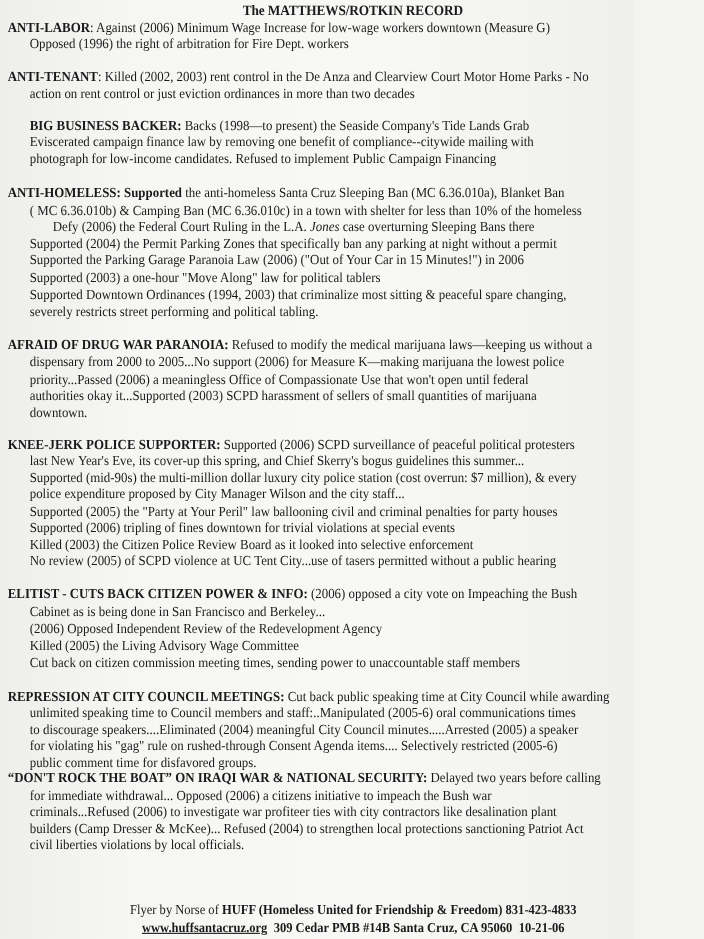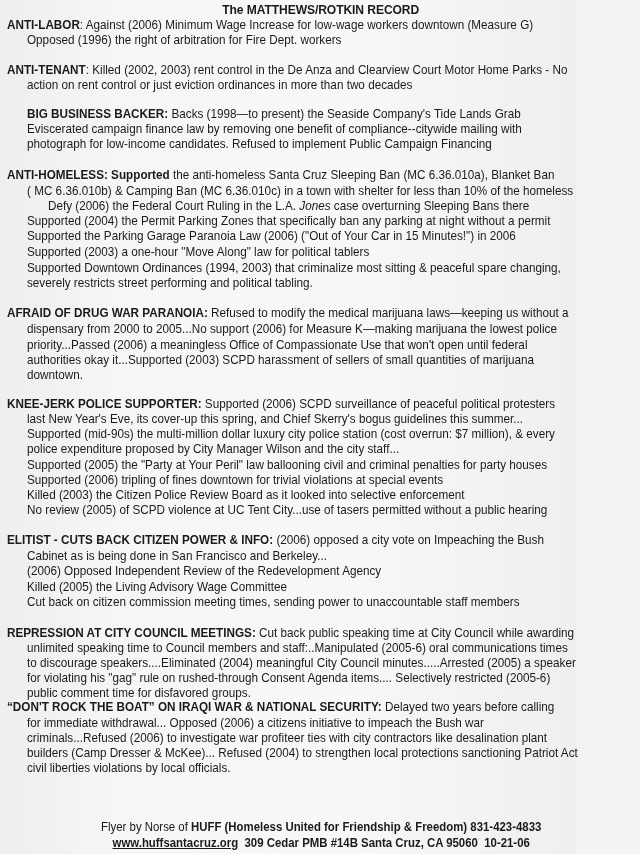--- a/index.html
+++ b/index.html
@@ -6,20 +6,21 @@
   body {
     width: 640px; height: 854px; overflow: hidden;
     background: #f3f3f1;
     font-family: "Liberation Sans", sans-serif;
     color: #1a1a1a;
     position: relative;
   }
   .page {
     position: absolute; left: 0; top: 0; width: 576px; height: 854px;
     background: linear-gradient(90deg, #eeeeec 0%, #f6f6f4 20%, #f8f8f6 60%, #efefed 100%);
+    font-family: Liberation Serif, serif;
   }
   .title {
     position: absolute; top: 2px; left: 0; width: 640px; text-align: center;
     font-weight: bold; font-size: 13px; letter-spacing: -0.1px;
     transform: scaleX(0.93); transform-origin: 330px 0;
   }
   .line {
     position: absolute; white-space: nowrap; font-size: 12.6px; line-height: 15px;
     transform: scaleX(0.93); transform-origin: 0 0;
   }

